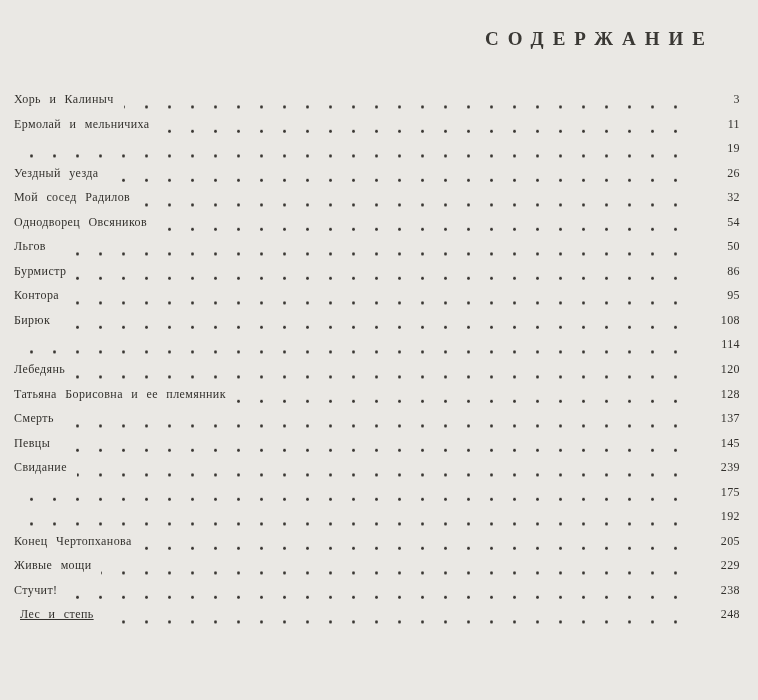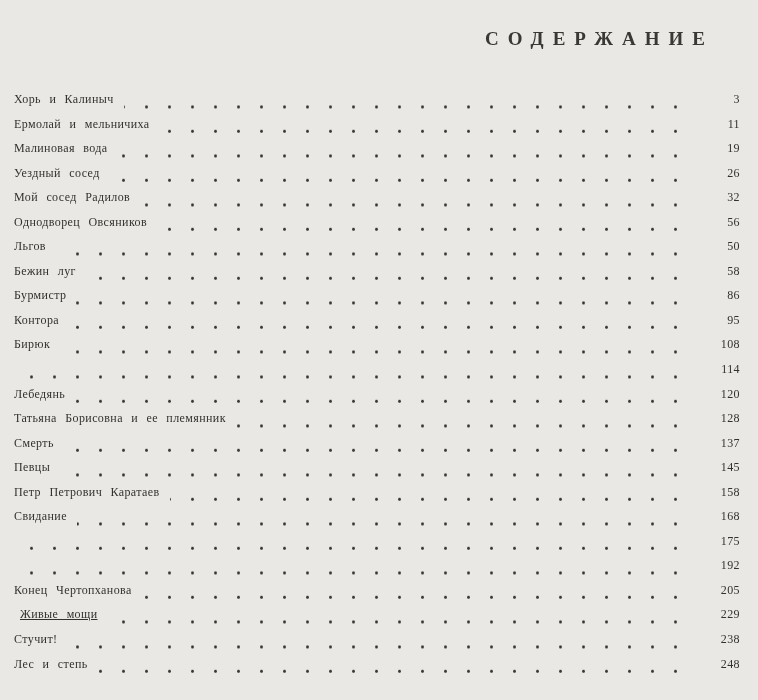--- a/index.html
+++ b/index.html
@@ -70,48 +70,43 @@
     <span class="toc-title">Хорь и Калиныч</span>
     <span class="toc-page">3</span>
   </div>
 
   <div class="toc-row">
     <span class="toc-title">Ермолай и мельничиха</span>
     <span class="toc-page">11</span>
   </div>
 
   <div class="toc-row">
-    <span class="toc-title">Малиновая вода</span>
     <span class="toc-page">19</span>
   </div>
 
   <div class="toc-row">
-    <span class="toc-title">Уездный сосед</span>
+    <span class="toc-title">Уездный уезда</span>
     <span class="toc-page">26</span>
   </div>
 
   <div class="toc-row">
     <span class="toc-title">Мой сосед Радилов</span>
     <span class="toc-page">32</span>
   </div>
 
   <div class="toc-row">
     <span class="toc-title">Однодворец Овсяников</span>
-    <span class="toc-page">56</span>
+    <span class="toc-page">54</span>
   </div>
 
   <div class="toc-row">
     <span class="toc-title">Льгов</span>
     <span class="toc-page">50</span>
   </div>
 
-  <div class="toc-row">
-    <span class="toc-title">Бежин луг</span>
-    <span class="toc-page">58</span>
-  </div>
 
 
   <div class="toc-row">
     <span class="toc-title">Бурмистр</span>
     <span class="toc-page">86</span>
   </div>
 
   <div class="toc-row">
     <span class="toc-title">Контора</span>
     <span class="toc-page">95</span>
@@ -139,28 +134,24 @@
   <div class="toc-row">
     <span class="toc-title">Смерть</span>
     <span class="toc-page">137</span>
   </div>
 
   <div class="toc-row">
     <span class="toc-title">Певцы</span>
     <span class="toc-page">145</span>
   </div>
 
-  <div class="toc-row">
-    <span class="toc-title">Петр Петрович Каратаев</span>
-    <span class="toc-page">158</span>
-  </div>
 
   <div class="toc-row">
     <span class="toc-title">Свидание</span>
-    <span class="toc-page">168</span>
+    <span class="toc-page">239</span>
   </div>
 
   <div class="toc-row">
     <span class="toc-page">175</span>
   </div>
 
   <div class="toc-row">
     <span class="toc-page">192</span>
   </div>
 

